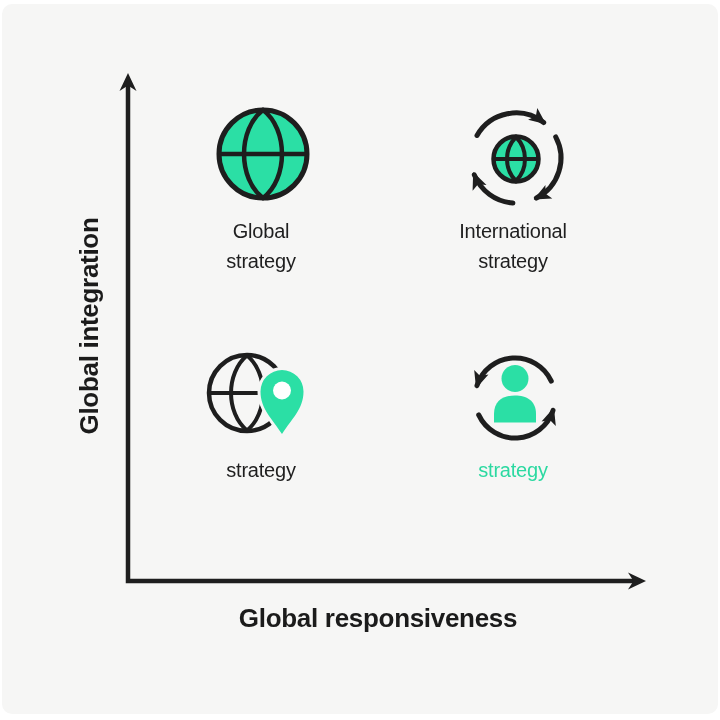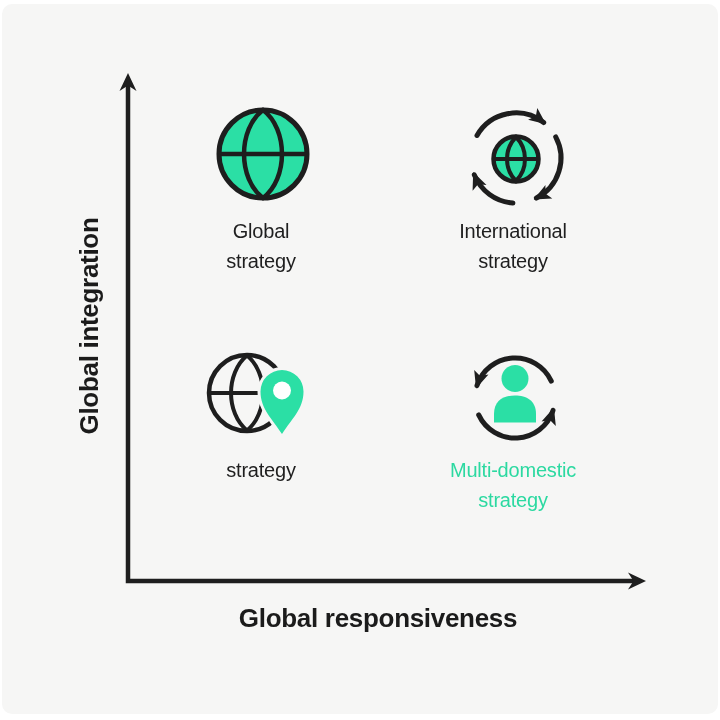--- a/index.html
+++ b/index.html
@@ -92,15 +92,14 @@
   <g fill="#1e1e1e">
     <polygon points="3,0 -14,-7.5 -10,0 -14,7.5" transform="translate(12,37.6) rotate(108)"></polygon>
     <polygon points="3,0 -14,-7.5 -10,0 -14,7.5" transform="translate(88,62.4) rotate(-72)"></polygon>
   </g>
   <g fill="#2bdfa5">
     <circle cx="50" cy="30.5" r="13.5"></circle>
     <path d="M29 74.5 L29 66 C29 52.5 38.5 47.5 50 47.5 C61.5 47.5 71 52.5 71 66 L71 74.5 Z"></path>
   </g>
 </svg>
 <div class="qlabel accent" style="left:383px; top:455px;">
-  <div>Multi-domestic</div>
   <div>strategy</div>
 </div>
 
 </body></html>

